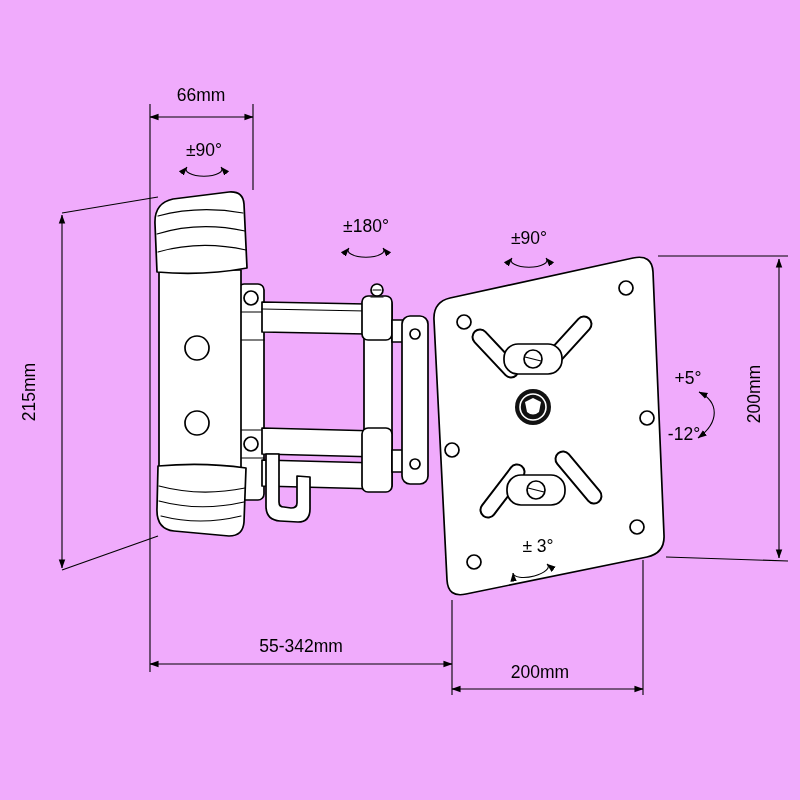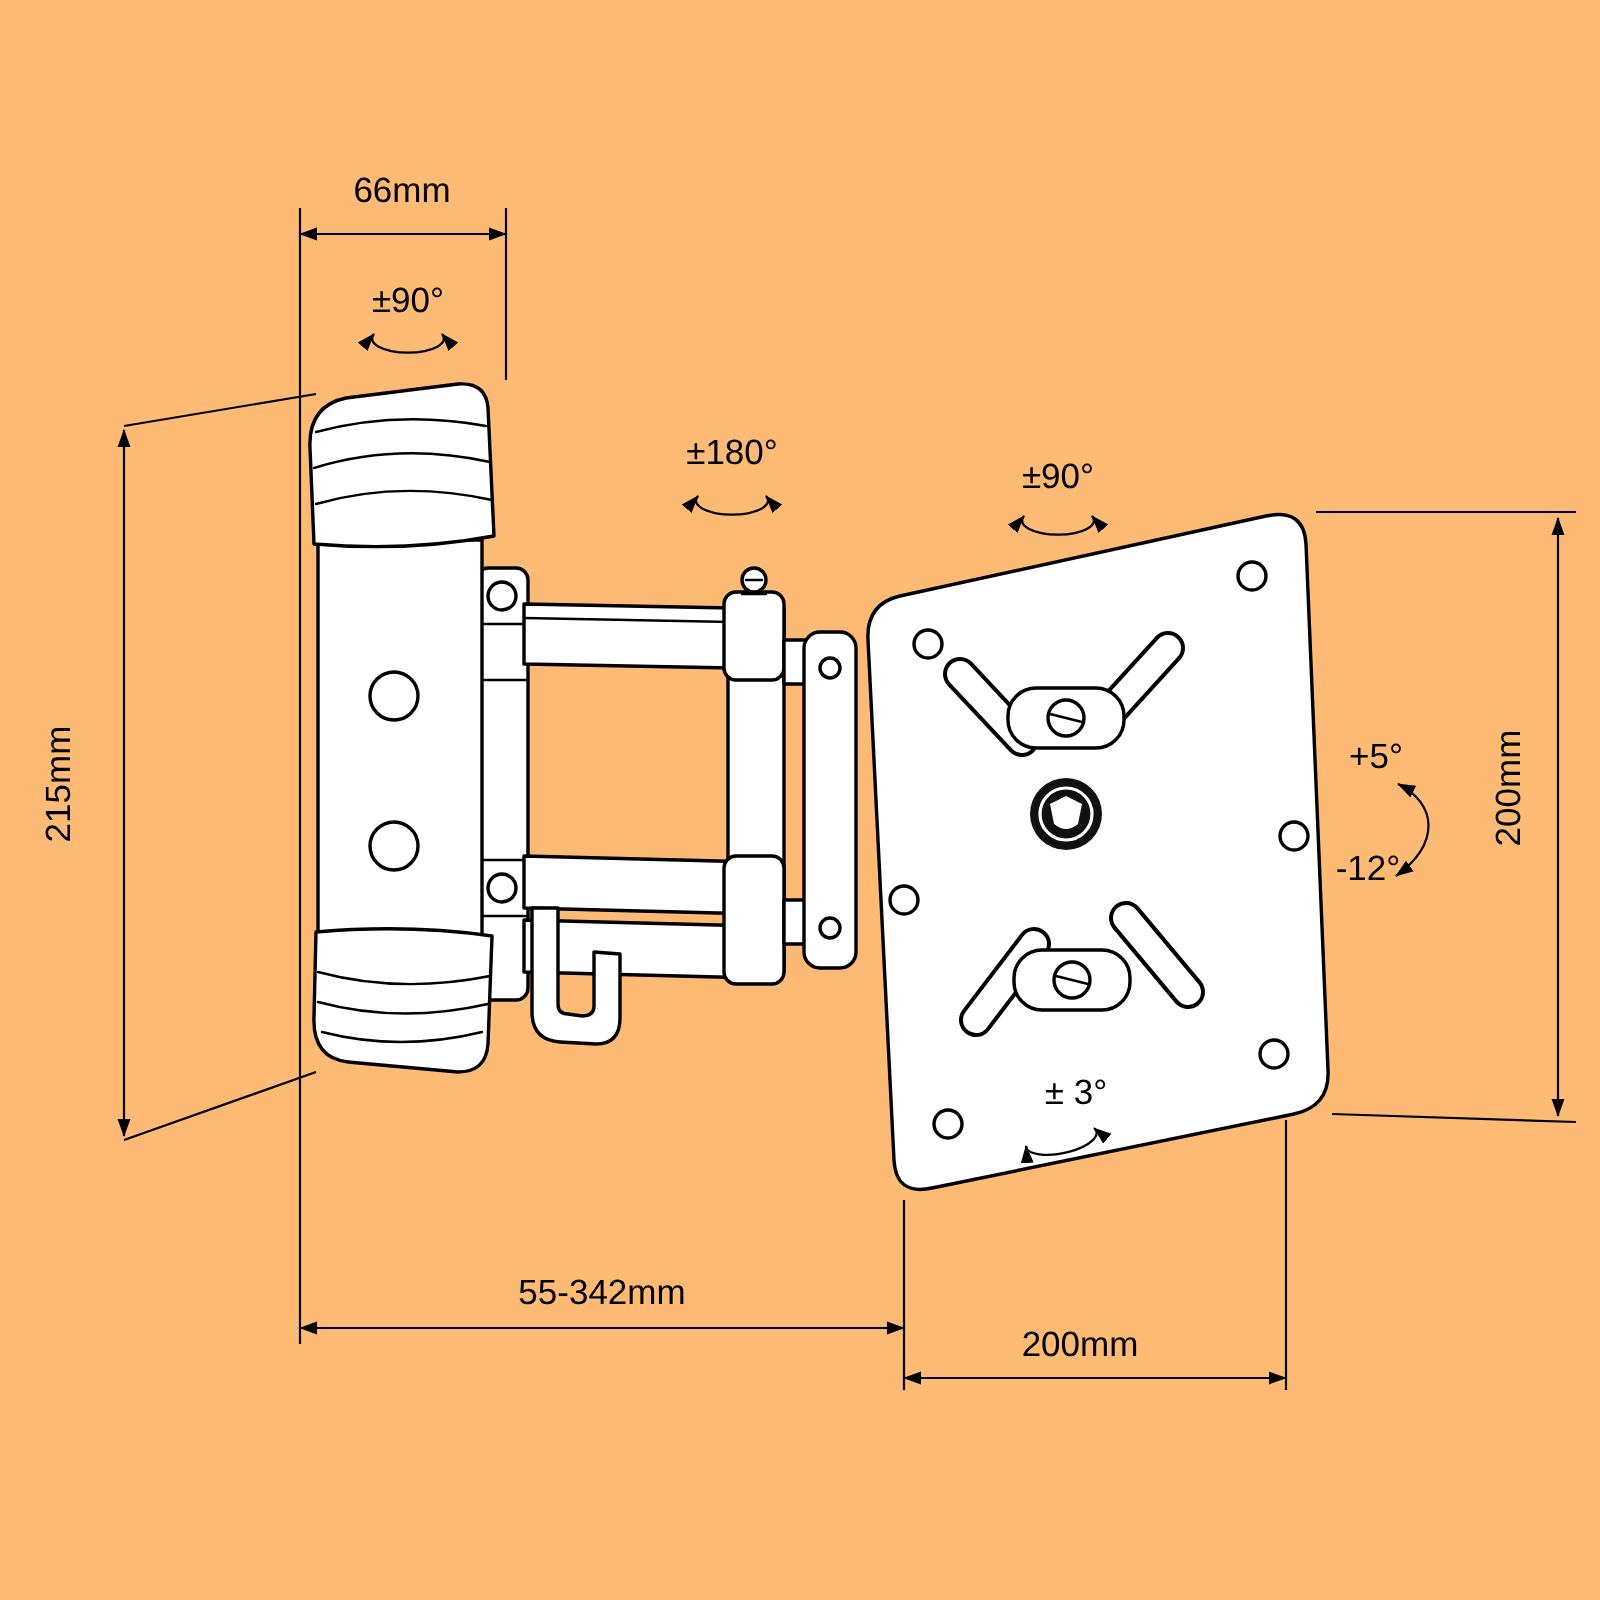--- a/index.html
+++ b/index.html
@@ -5,21 +5,21 @@
   html, body {
     margin: 0;
     padding: 0;
     background: #ffffff;
     font-family: "Liberation Sans", sans-serif;
   }
   #stage {
     position: relative;
     width: 800px;
     height: 800px;
-    background: #fdba74;
+    background: #f0abfc;
     overflow: hidden;
   }
   svg { display: block; }
   text {
     font-family: "Liberation Sans", sans-serif;
     font-size: 17.5px;
     fill: #000000;
   }
   .art  { stroke: #000000; stroke-width: 1.7; fill: #ffffff; stroke-linejoin: round; stroke-linecap: round; }
   .art2 { stroke: #000000; stroke-width: 1.2; fill: none;    stroke-linejoin: round; stroke-linecap: round; }

